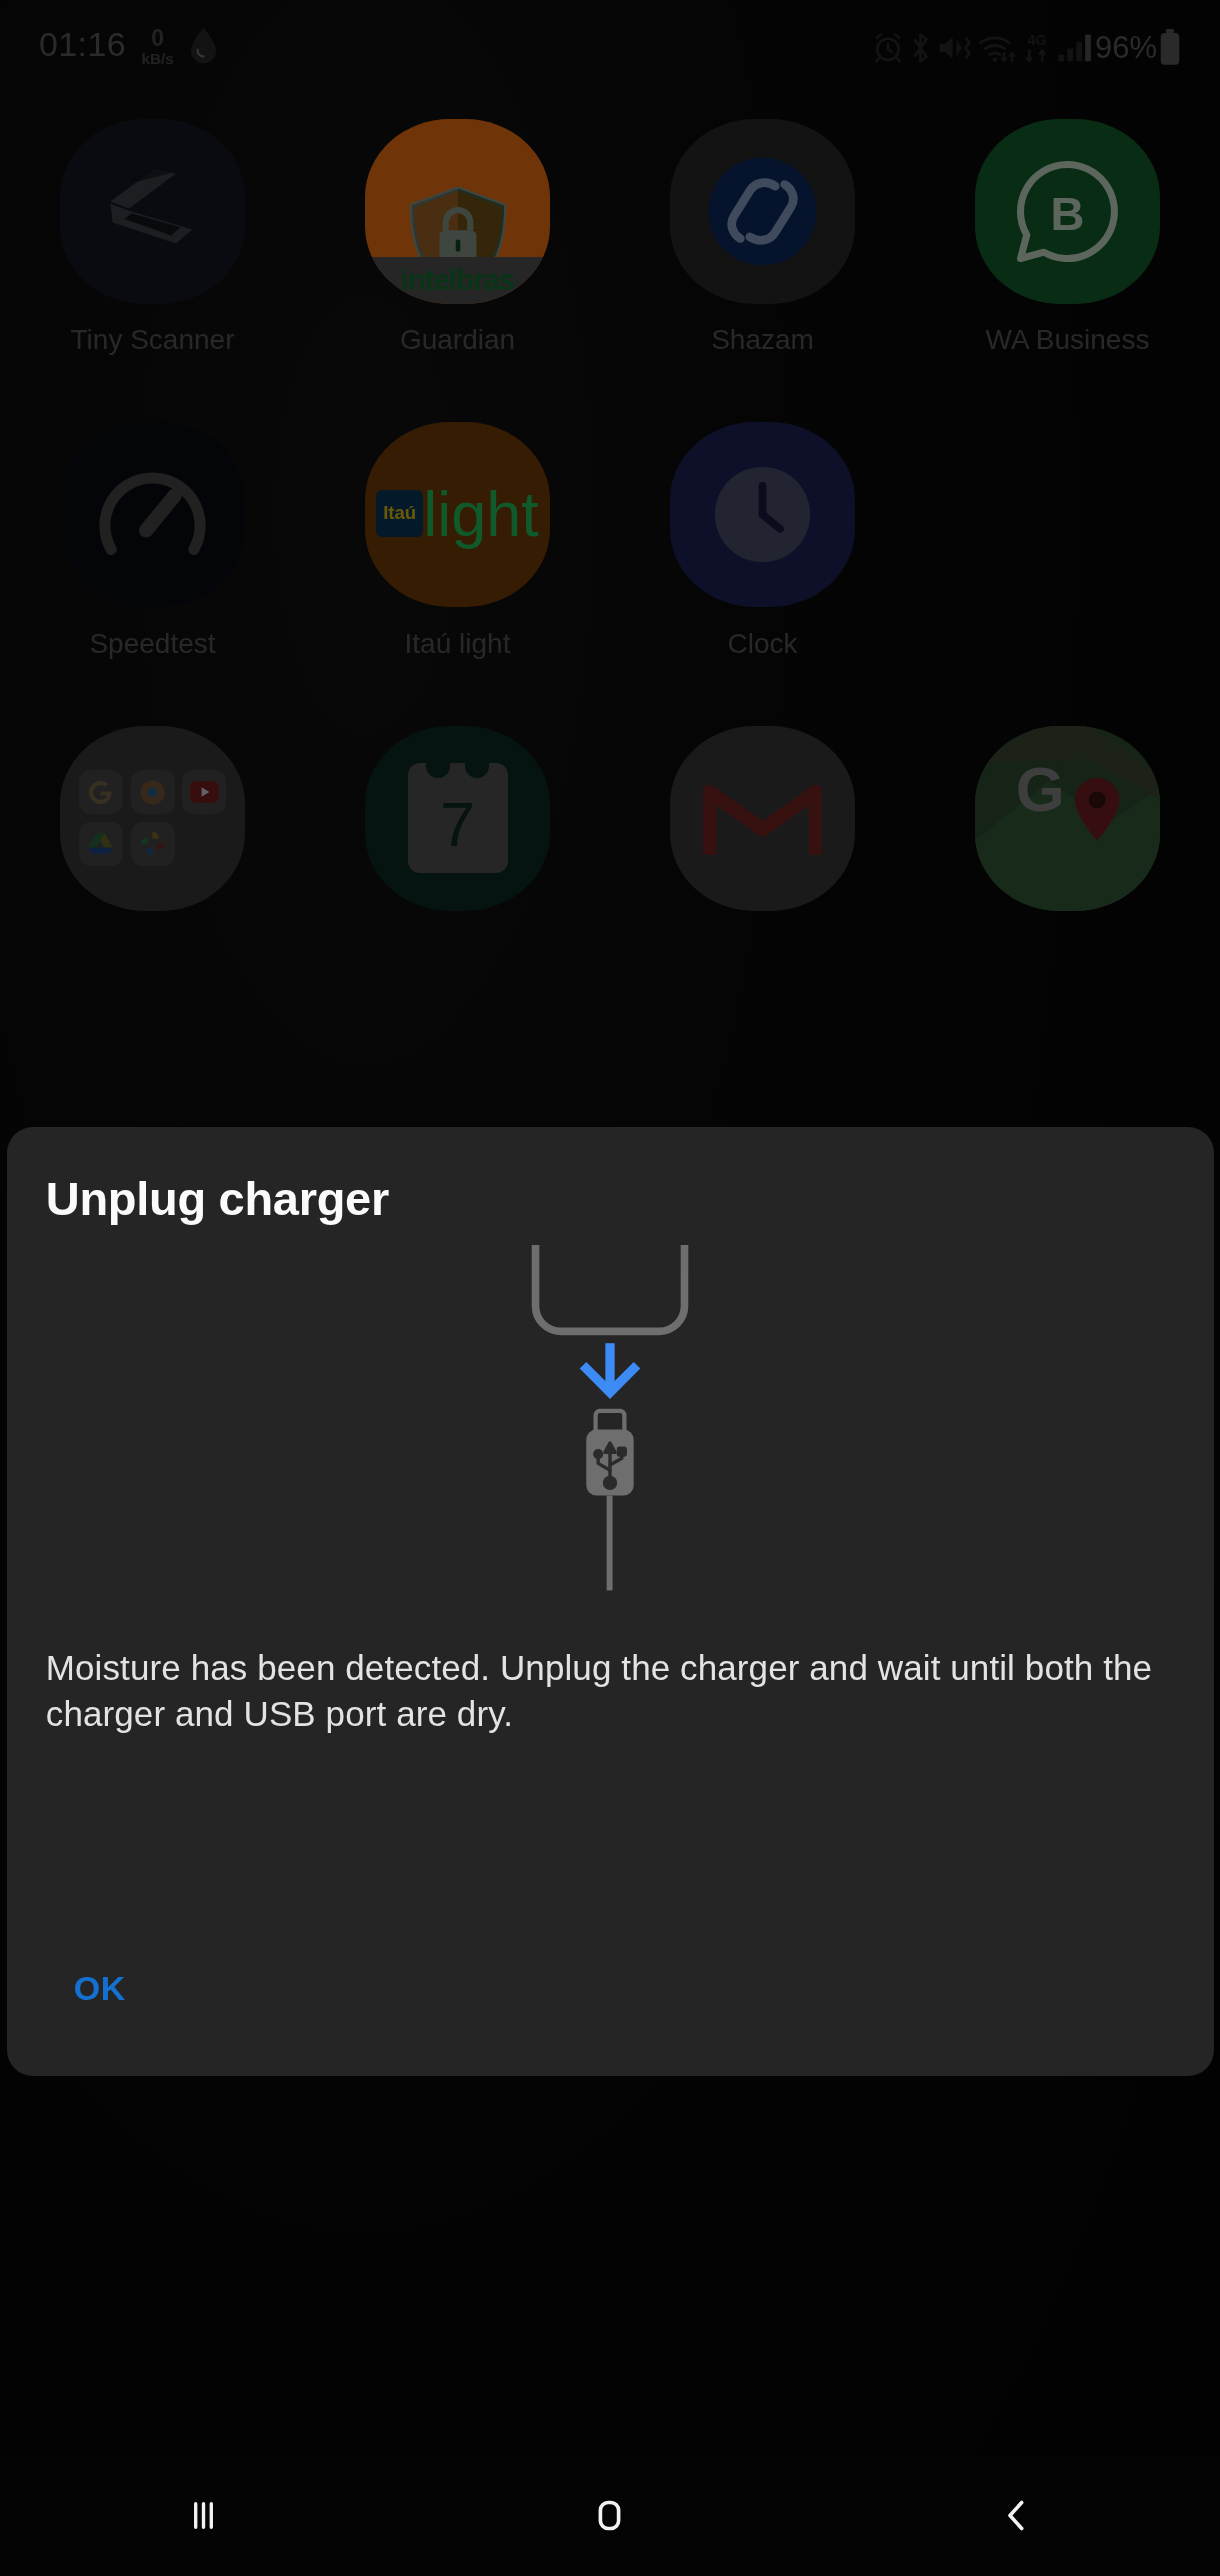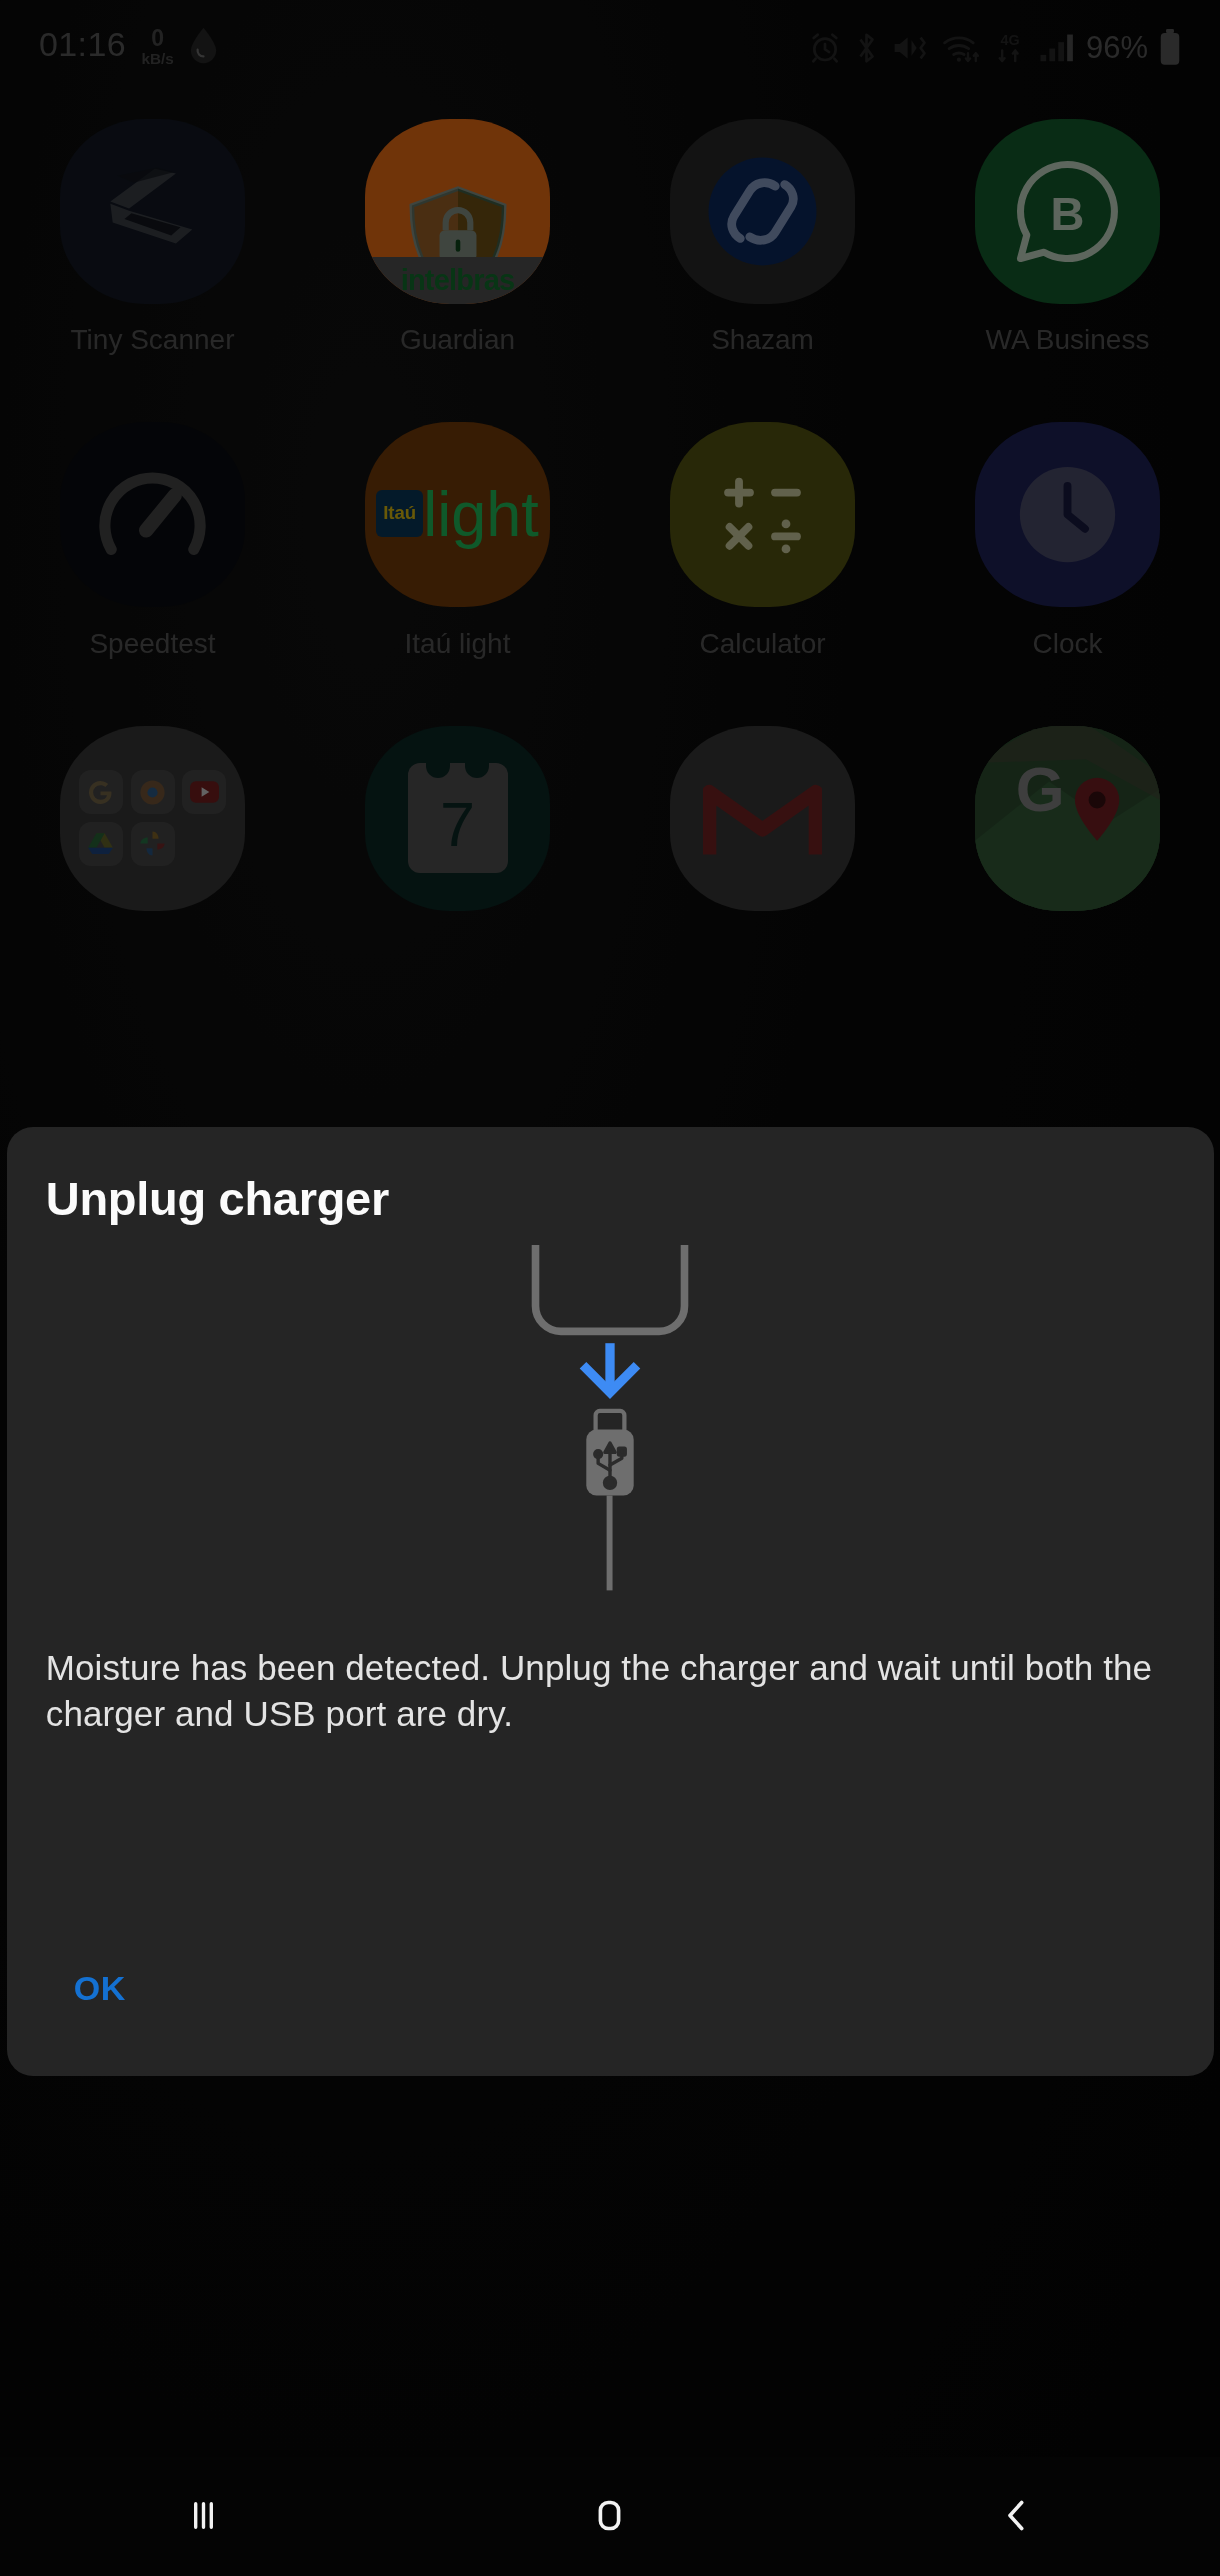--- a/index.html
+++ b/index.html
@@ -24,21 +24,21 @@
   #statusbar{
     position:absolute; top:0; left:0; width:1220px; height:95px;
     display:flex; align-items:center; justify-content:space-between;
     padding:0 39px; z-index:5;
   }
   .sb-left{ display:flex; gap:15.3px; }
   .sb-clock{ font-size:34px; color:#5e5e5e; letter-spacing:0.4px; line-height:1; }
   .sb-netspd{ display:flex; flex-direction:column; align-items:center; line-height:1; color:#4c4c4c; margin-bottom:1.7px;}
   .sb-netspd .n{ font-size:23px; font-weight:bold; }
   .sb-netspd .u{ font-size:15.3px; font-weight:bold; margin-top:0.8px; }
-  .sb-right{ display:flex; align-items:center; gap:11px; }
+  .sb-right{ display:flex; align-items:center; gap:2px; }
   .sb-right svg, .sb-left svg{ display:block; }
   .sb-batt{ font-size:31px; color:#5e5e5e; letter-spacing:0; }
 
   
   #appgrid{ position:absolute; top:119px; left:0; width:1220px; z-index:2; }
   .row{ display:flex; }
   .app{ width:305px; display:flex; flex-direction:column; align-items:center; }
   .iconwrap{ width:185px; height:185px; position:relative; }
   .squircle{
     width:100%; height:100%; overflow:hidden;
@@ -275,37 +275,20 @@
     <div class="app">
       <div class="iconwrap">
           <div class="squircle ic-itau">
         <div class="itau-badge">Itaú</div>
         <div class="itau-light">light</div>
       </div>
         </div>
       <div class="app-label">Itaú light</div>
     </div>
 
-    <div class="app">
-      <div class="iconwrap">
-          <div class="squircle ic-calc">
-        <svg width="119" height="119" viewBox="0 0 76 76">
-          <g stroke="#d8d8a8" stroke-width="5" stroke-linecap="round">
-            <path d="M16 24h14M23 17v14"></path>
-            <path d="M46 24h14"></path>
-            <path d="M17 46l12 12M29 46L17 58"></path>
-            <path d="M46 52h14"></path>
-          </g>
-          <circle cx="53" cy="44" r="2.8" fill="#d8d8a8"></circle>
-          <circle cx="53" cy="60" r="2.8" fill="#d8d8a8"></circle>
-        </svg>
-      </div>
-        </div>
-      <div class="app-label">Calculator</div>
-    </div>
 
     <div class="app">
       <div class="iconwrap">
           <div class="squircle ic-clock">
         <svg width="127" height="127" viewBox="0 0 80 80">
           <circle cx="40" cy="40" r="30" fill="#4f5170"></circle>
           <path d="M40 22v18l11 9" fill="none" stroke="#1a1c44" stroke-width="5" stroke-linecap="round" stroke-linejoin="round"></path>
         </svg>
       </div>
         </div>

